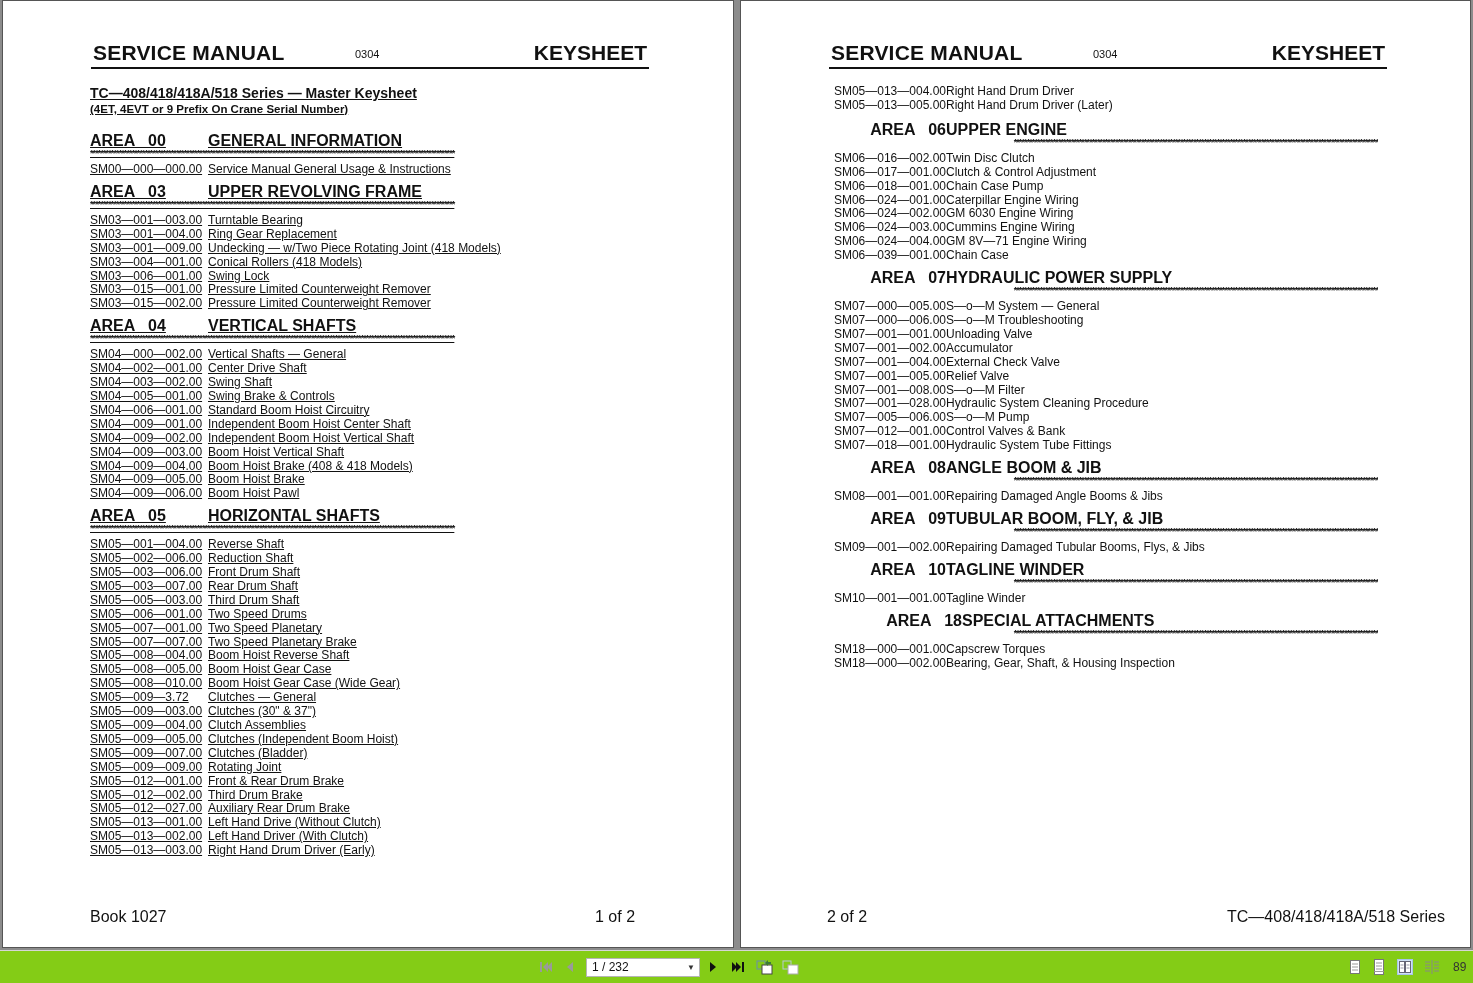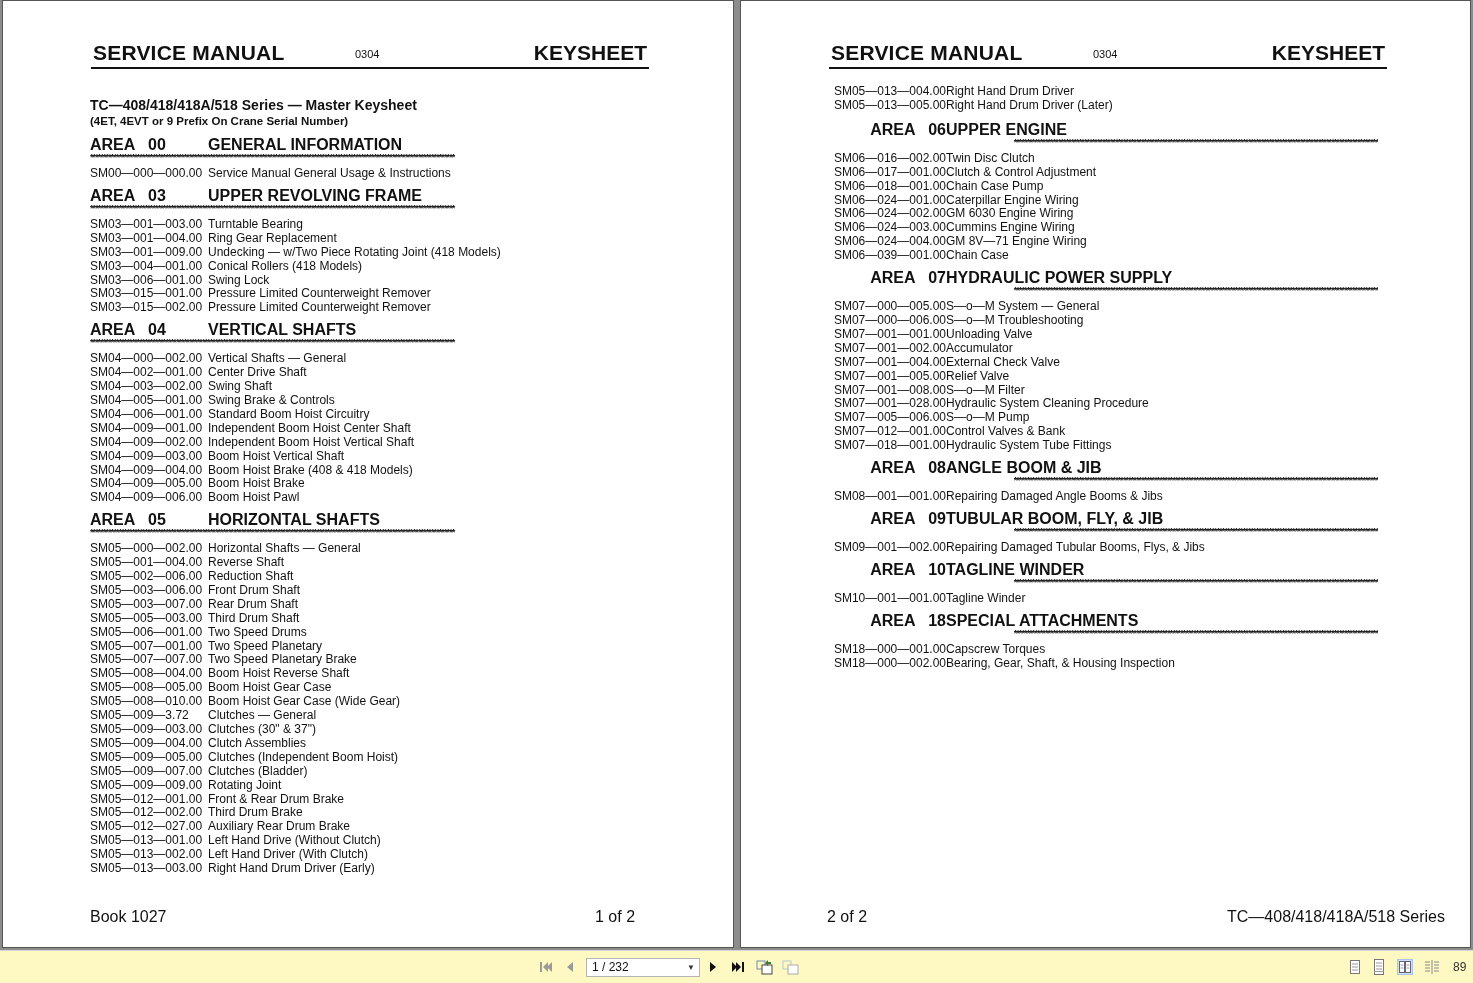--- a/index.html
+++ b/index.html
@@ -27,42 +27,42 @@
     border-bottom: 2.5px solid #111;
     text-align: right;
   }
   .page.left .hdr { left: 88px; width: 558px; }
   .page.right .hdr { left: 88px; width: 558px; }
   .hdr .title { position: absolute; left: 2px; top: 0; font-size: 21px; font-weight: bold; letter-spacing: 0.2px; }
   .hdr .code { position: absolute; left: 264px; top: 7px; font-size: 11px; }
   .hdr .kind { position: absolute; right: 2px; top: 0; font-size: 21px; font-weight: bold; }
 
   .content { position: absolute; left: 87px; font-size: 12px; line-height: 13.9px; }
-  .page.left .content { top: 96px; width: 560px; }
+  .page.left .content { top: 84px; width: 560px; text-decoration: underline; }
   .page.right .content { top: 84px; width: 560px; text-align: right; }
 
   .doc-title { font-size: 14px; font-weight: bold; line-height: 17px; margin-top: 0; }
-  .doc-sub { font-size: 11.5px; font-weight: bold; line-height: 14px; margin-bottom: 10px; }
+  .doc-sub { font-size: 11.5px; font-weight: bold; line-height: 14px; margin-bottom: 18px; }
 
   .area { margin-bottom: 8px; }
   .area-head { display: flex; font-weight: bold; font-size: 16px; line-height: 14px; }
   .area-head .lbl { width: 118px; }
   .stars {
     font-size: 9px; line-height: 9px; height: 9px; overflow: hidden; white-space: nowrap;
     letter-spacing: -0.9px; font-weight: bold; margin: 1px 0 5px 0; width: 550px;
   }
   .row { display: flex; white-space: nowrap; }
   .row .c { width: 118px; }
   .row .t { }
 
   .foot { position: absolute; top: 907px; font-size: 16px; }
 
   .toolbar {
     position: absolute; left: 0; top: 950px; width: 1473px; height: 33px;
-    background: #fef9c3; border-top: 1px solid #d6d6d6; box-sizing: border-box;
+    background: #84cc16; border-top: 1px solid #d6d6d6; box-sizing: border-box;
   }
   .tb-icon { position: absolute; top: 8px; height: 16px; color: #999; font-size: 13px; line-height: 16px; text-align: center; }
   .page-box {
     position: absolute; left: 586px; top: 7px; width: 114px; height: 19px;
     background: #fff; border: 1px solid #b5b5b5; box-sizing: border-box;
     font-size: 12px; line-height: 17px; padding-left: 5px; color: #111;
   }
   .page-box .dd { position: absolute; right: 4px; top: 0; font-size: 8px; color: #333; }
   .view-btn { position: absolute; top: 8px; width: 16px; height: 16px; box-sizing: border-box; }
   .view-btn.active { background: #cfe0f4; border: 1px solid #a9c6e8; }
@@ -179,24 +179,20 @@
               <span class="c">SM04—009—006.00</span>
               <span class="t">Boom Hoist Pawl</span>
             </div>
           </div>
           <div class="area">
             <div class="area-head">
               <span class="lbl" style="white-space: pre;">AREA   05</span>
               <span>HORIZONTAL SHAFTS</span>
             </div>
             <div class="stars">********************************************************************************************************************************************</div>
-            <div class="row">
-              <span class="c">SM05—000—002.00</span>
-              <span class="t">Horizontal Shafts — General</span>
-            </div>
             <div class="row">
               <span class="c">SM05—001—004.00</span>
               <span class="t">Reverse Shaft</span>
             </div>
             <div class="row">
               <span class="c">SM05—002—006.00</span>
               <span class="t">Reduction Shaft</span>
             </div>
             <div class="row">
               <span class="c">SM05—003—006.00</span>
@@ -425,21 +421,21 @@
               <span>TAGLINE WINDER</span>
             </div>
             <div class="stars">********************************************************************************************************************************************</div>
             <div class="row">
               <span class="c">SM10—001—001.00</span>
               <span class="t">Tagline Winder</span>
             </div>
           </div>
           <div class="area">
             <div class="area-head">
-              <span class="lbl" style="white-space: pre;">AREA   18</span>
+              <span class="lbl" style="white-space: pre; margin-left: 16px;">AREA   18</span>
               <span>SPECIAL ATTACHMENTS</span>
             </div>
             <div class="stars">********************************************************************************************************************************************</div>
             <div class="row">
               <span class="c">SM18—000—001.00</span>
               <span class="t">Capscrew Torques</span>
             </div>
             <div class="row">
               <span class="c">SM18—000—002.00</span>
               <span class="t">Bearing, Gear, Shaft, &amp; Housing Inspection</span>

